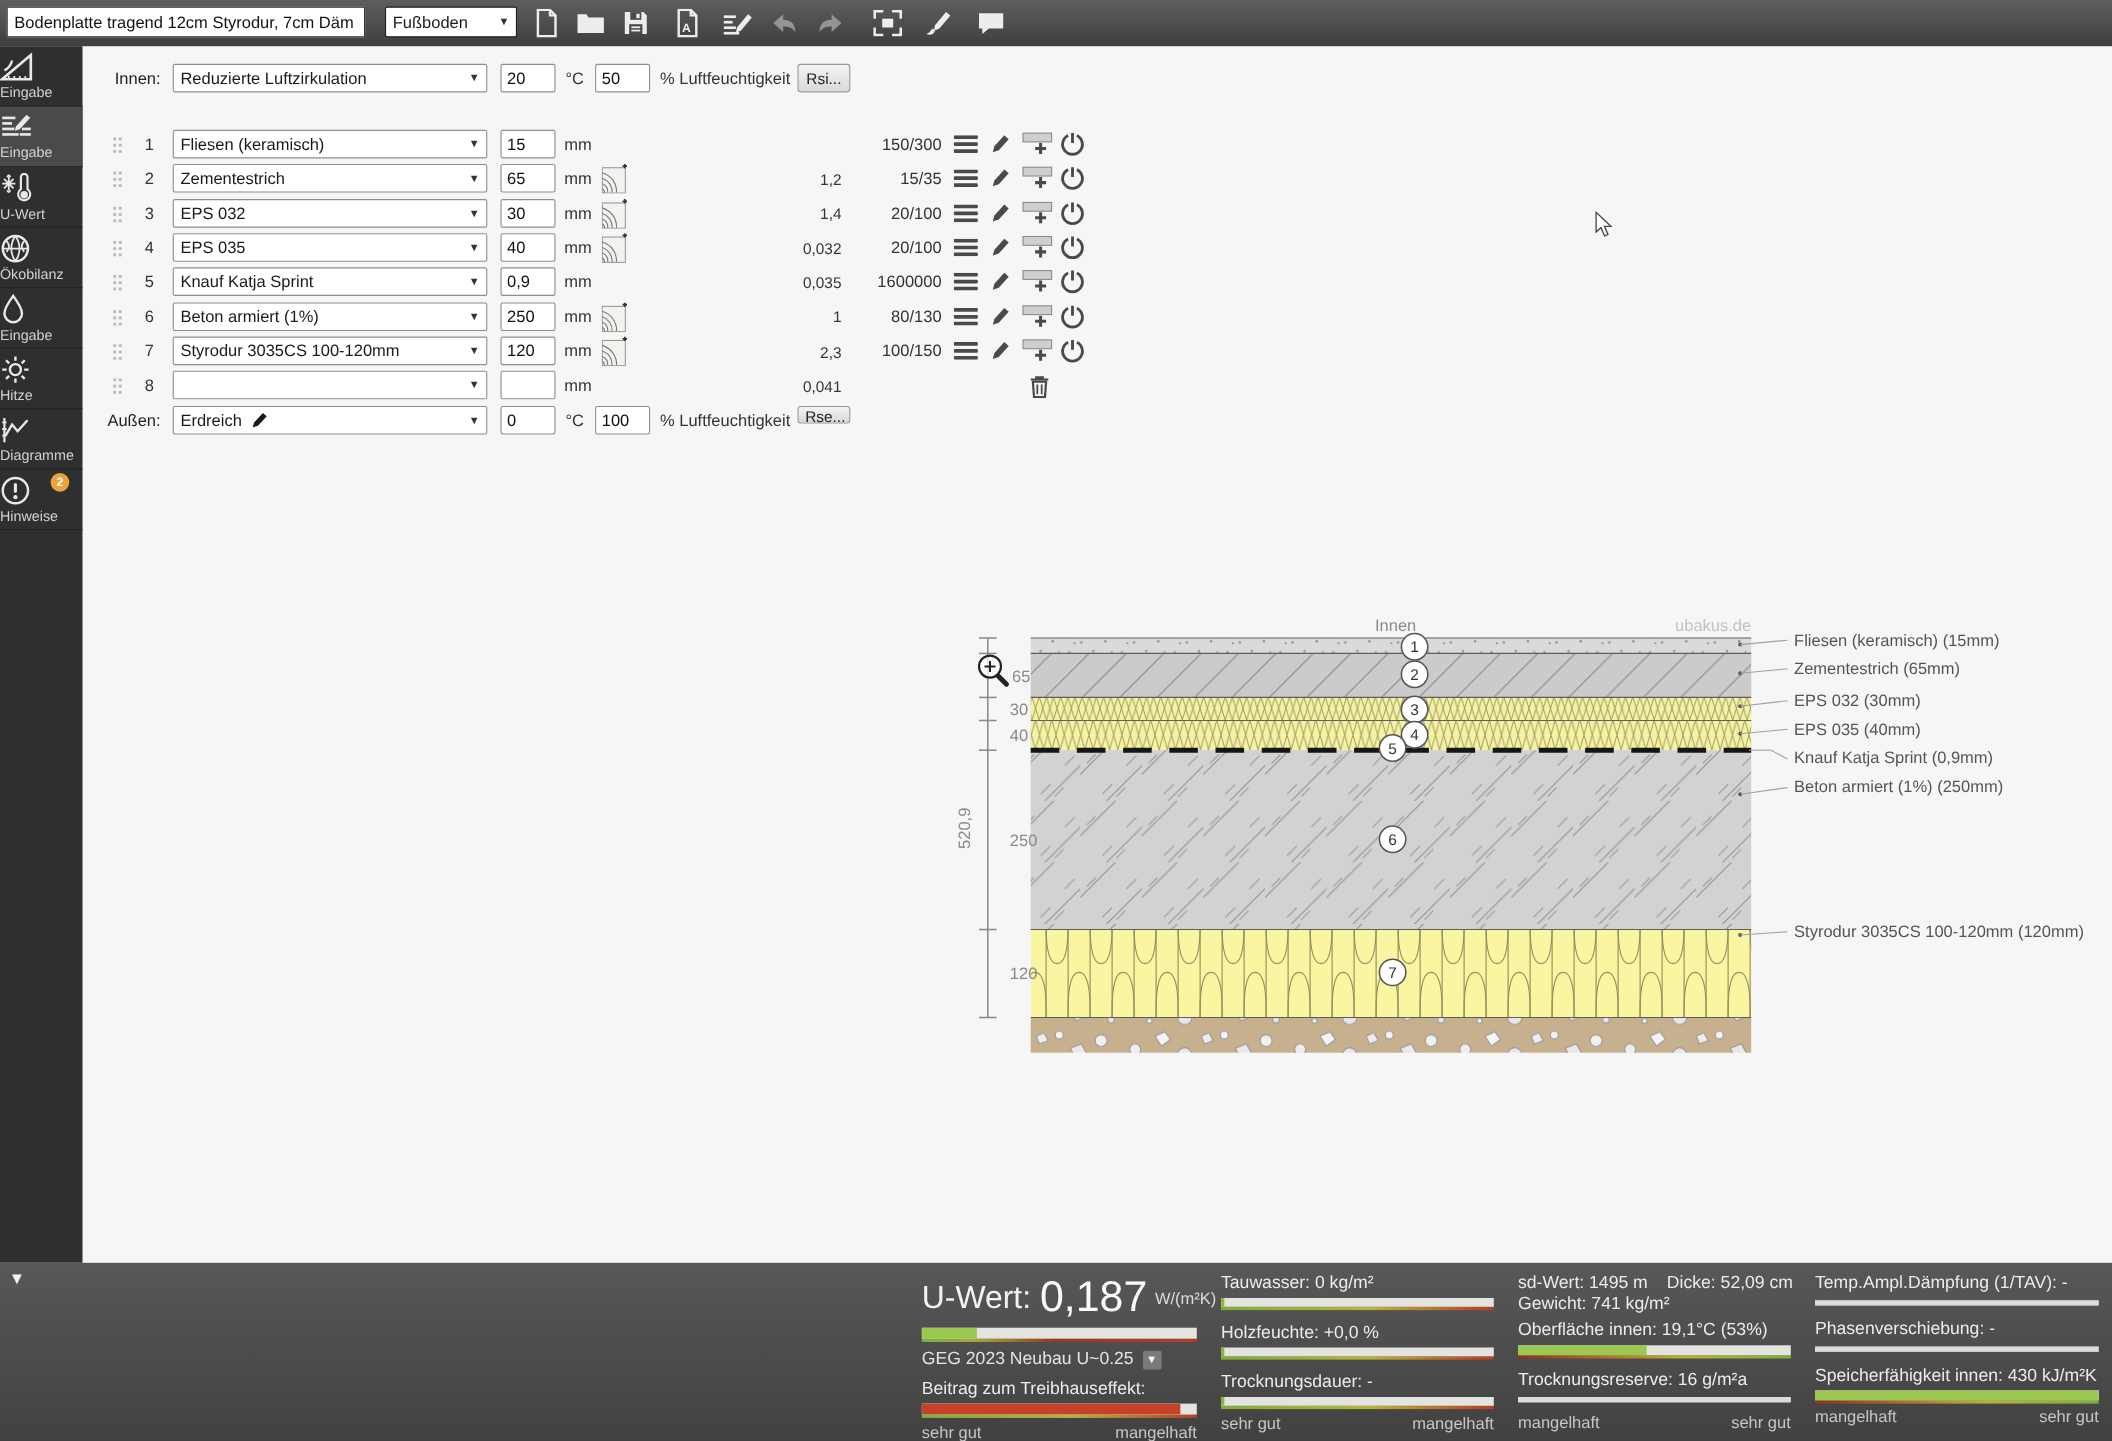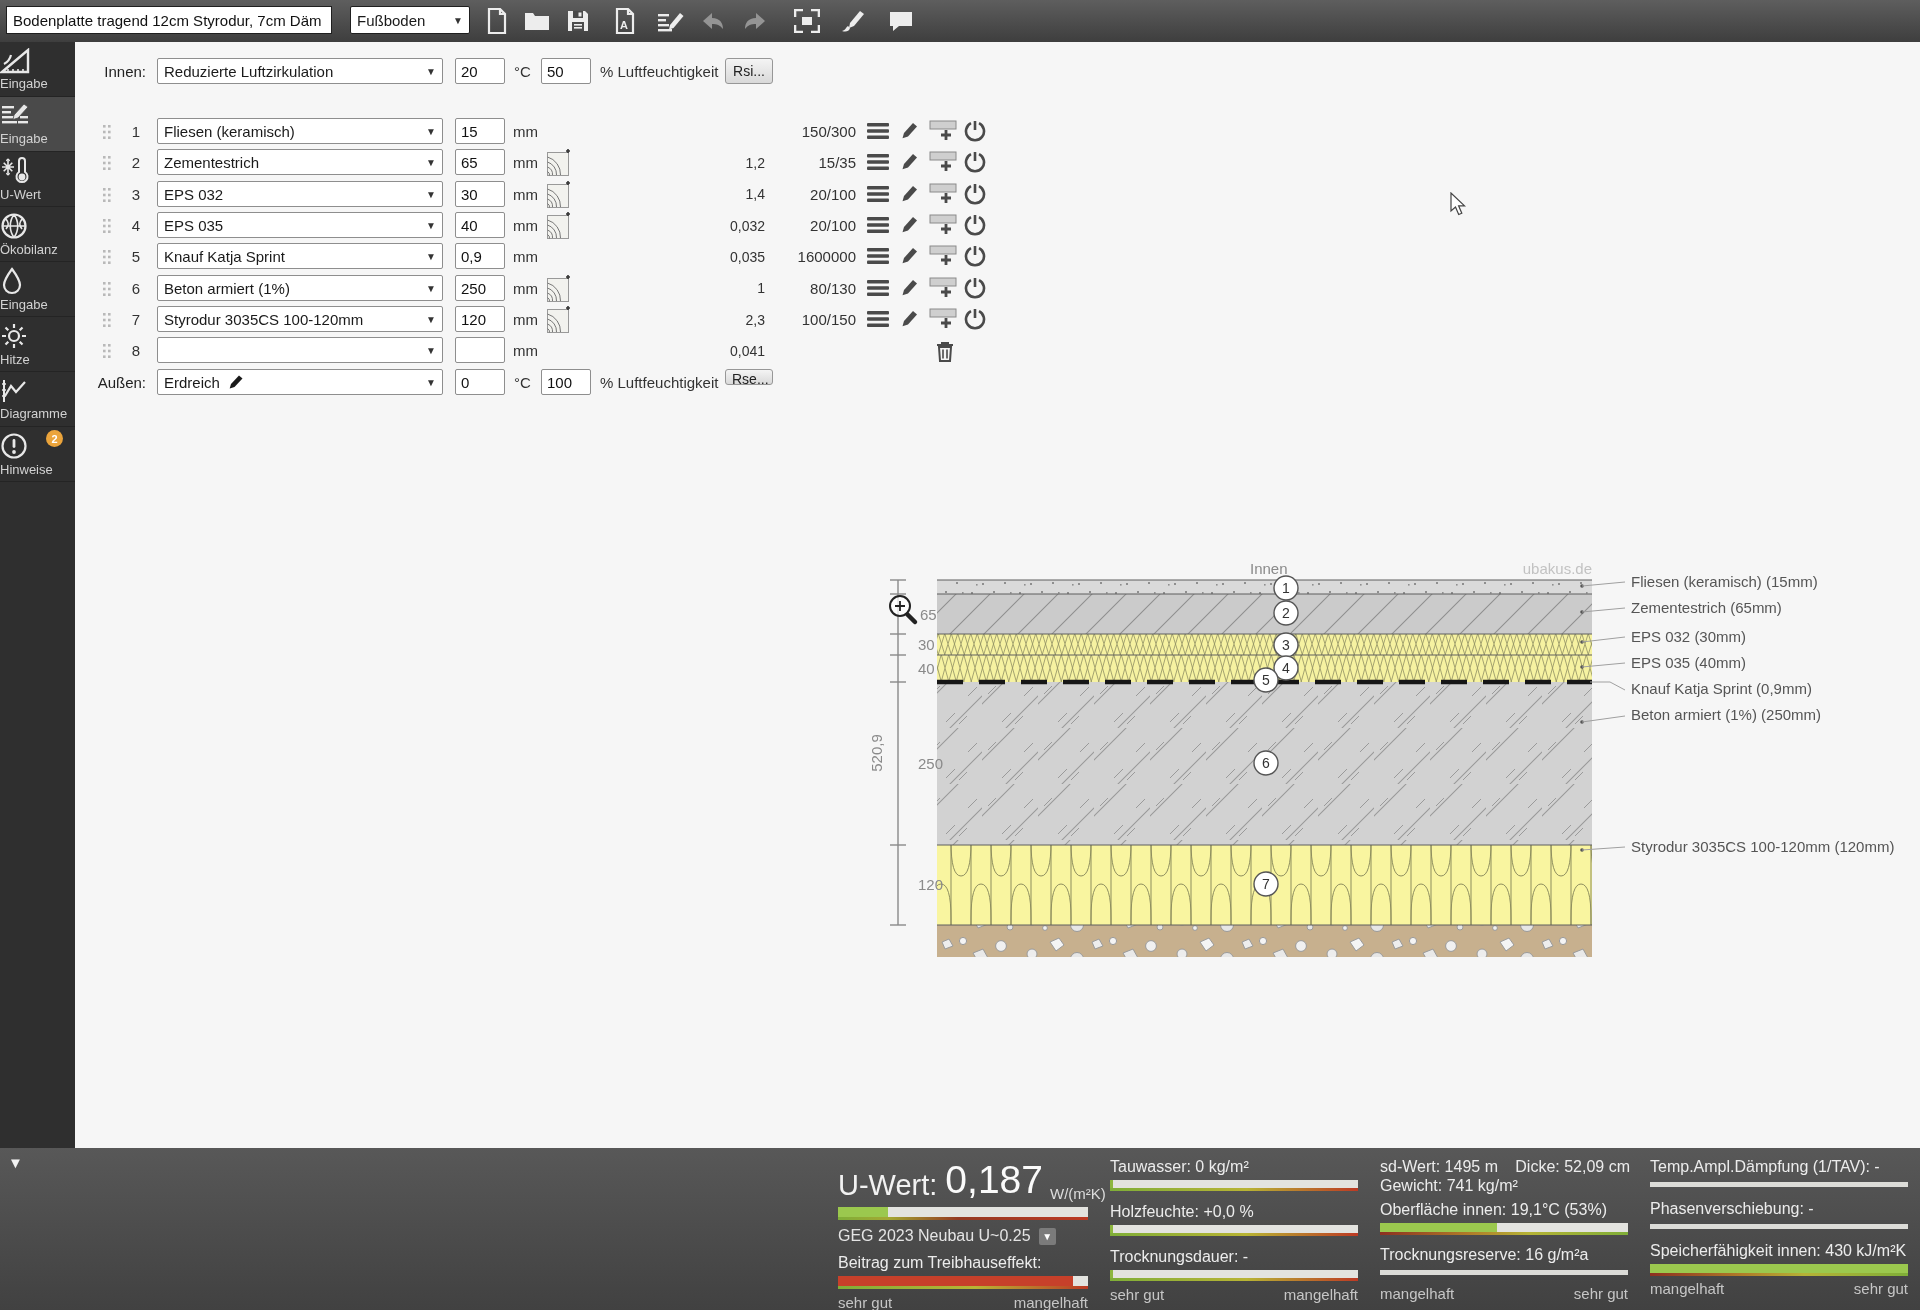--- a/index.html
+++ b/index.html
@@ -802,21 +802,21 @@
   </svg>
 
   <svg class="cursor" width="18" height="24" viewBox="0 0 18 24">
     <polygon points="1,1 1,19 5.5,15 8.7,22.5 11.8,21.2 8.6,13.8 14.5,13.8" fill="#fff" stroke="#444" stroke-width="1.2"></polygon>
   </svg>
 
   <div class="statusbar">
     <span class="abs" style="left:8px;top:6px;color:#f2f2f2;font-size:15px;cursor:pointer">▼</span>
 
     <div class="scol" style="left:838px;width:252px">
-      <div style="display:flex;align-items:flex-end;white-space:nowrap">
+      <div style="display:flex;align-items:center;white-space:nowrap">
         <span style="font-size:29px;color:#f2f2f2">U-Wert:</span>
         <span style="font-size:39px;color:#fafafa;margin-left:8px">0,187</span>
         <span style="font-size:15px;color:#dcdcdc;margin-left:7px">W/(m²K)</span>
         <svg width="22" height="22" viewBox="0 0 22 22" style="margin-left:14px;position:relative;top:4px;cursor:pointer">
           <path d="M14,2 a6,6 0 0 0 -5.5,8.4 L2.5,16.4 a2.6,2.6 0 0 0 3.7,3.7 L12.2,14 a6,6 0 0 0 7.6,-7.6 l-3.6,3.6 l-3.4,-1 l-1,-3.4 l3.6,-3.6 a6,6 0 0 0 -1.4,0 z" fill="#c9c9c9"></path>
           </svg>
       </div>
       <div class="track" style="width:250px;height:10px;margin-top:5px">
           <div class="greenfill" style="width:20%"></div>
         </div>

